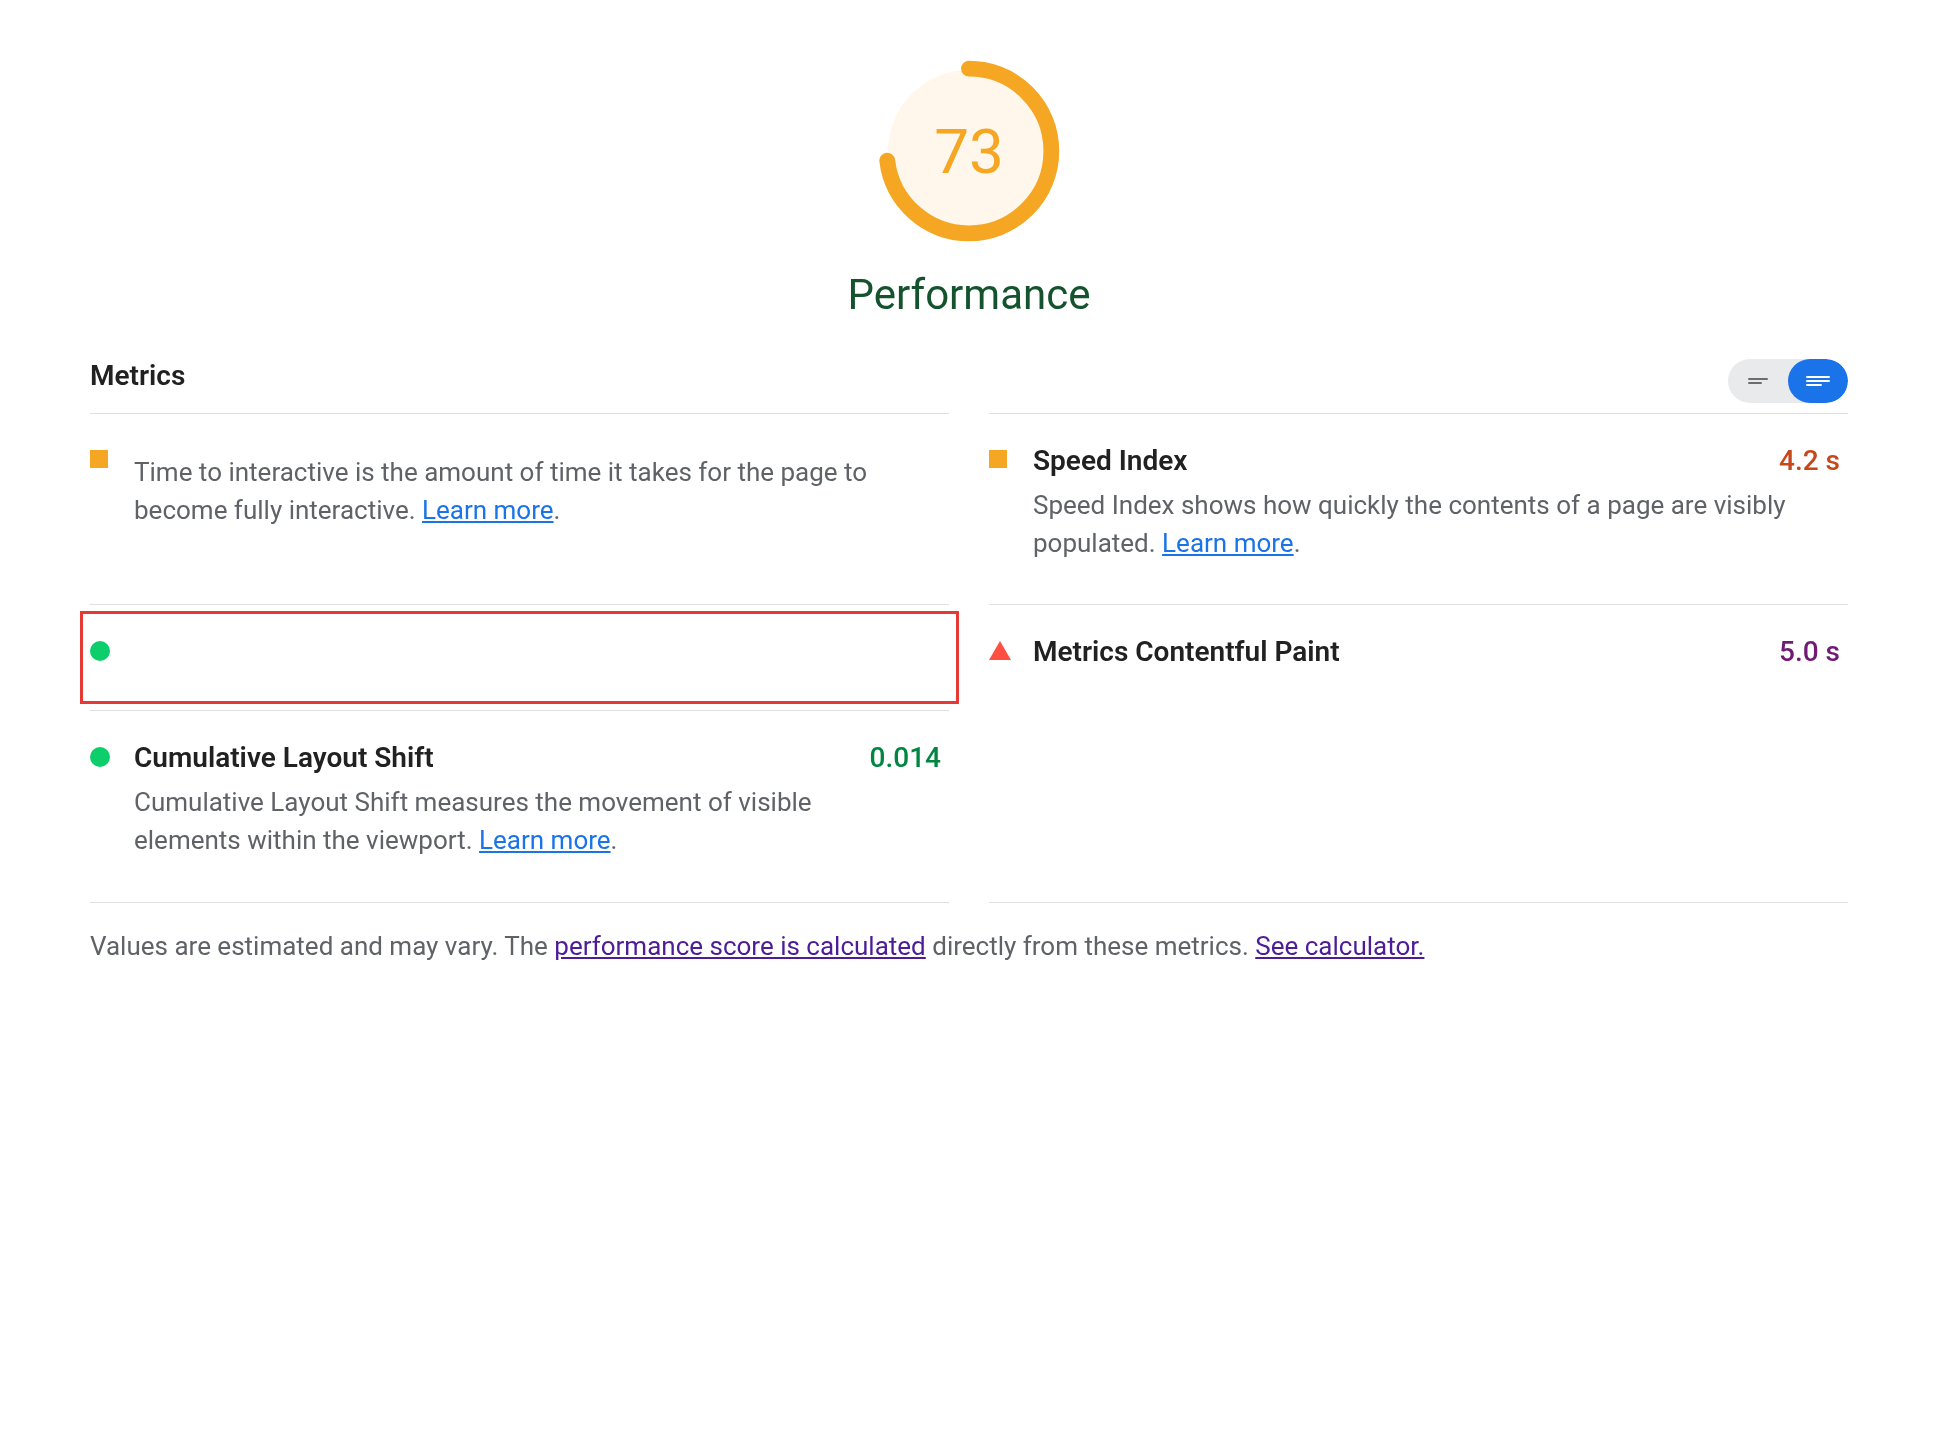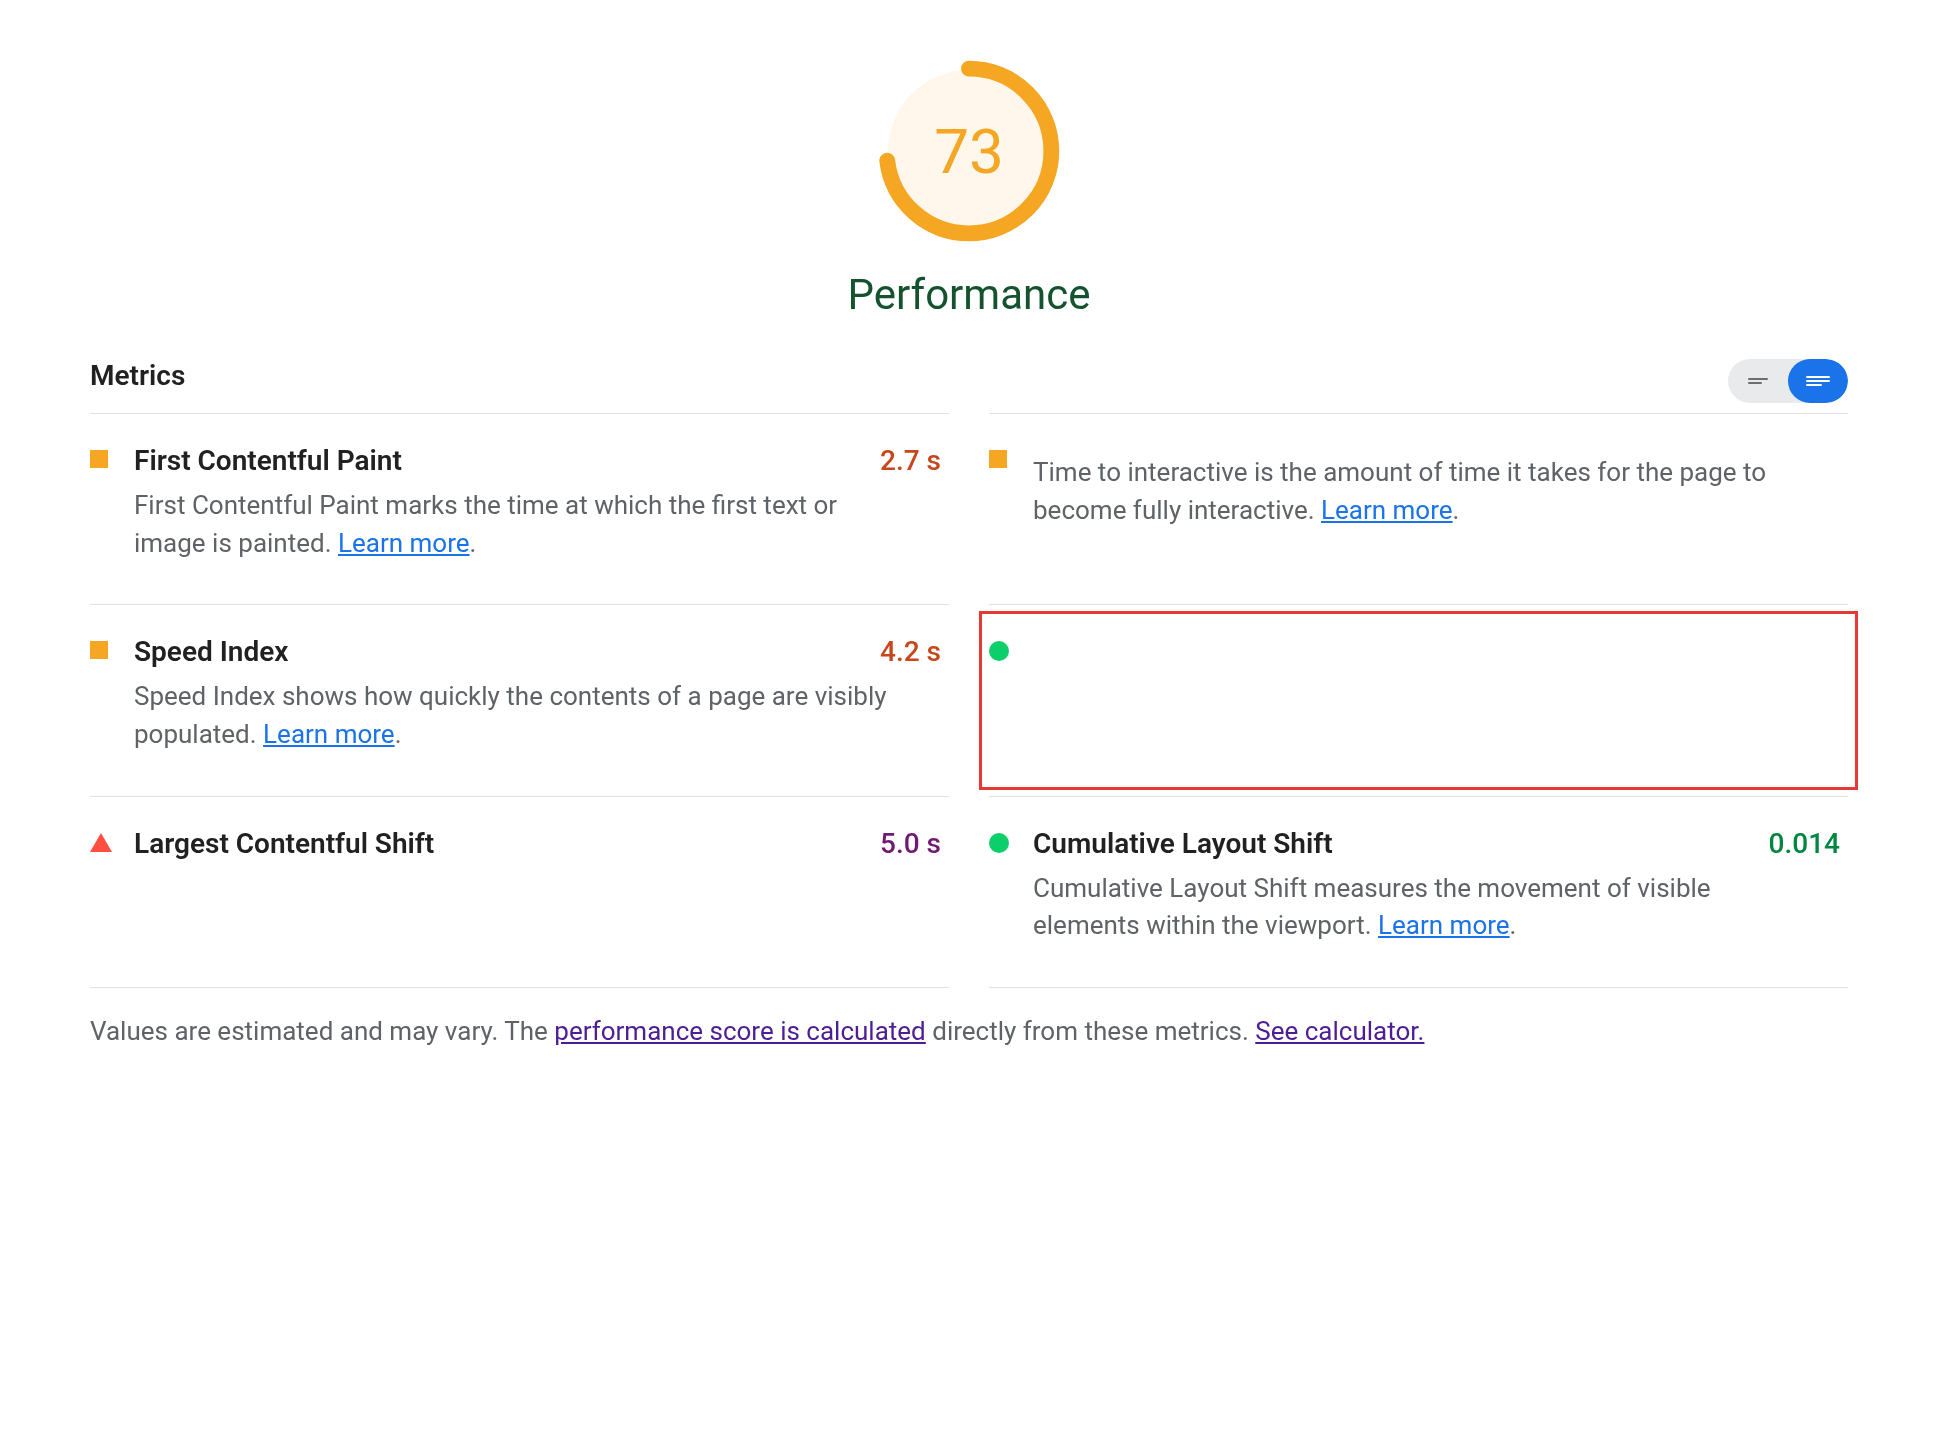--- a/index.html
+++ b/index.html
@@ -186,34 +186,20 @@
           <span class="toggle-line" style="width:24px;background:#fff"></span>
           <span class="toggle-line" style="width:24px;background:#fff"></span>
           <span class="toggle-line" style="width:16px;background:#fff"></span>
         </span>
       </div>
     </div>
   </div>
 
   <div class="metrics-grid">
 
-    <div class="metric-cell">
-      <div class="metric-icon">
-          <div class="icon-square"></div>
-        </div>
-      <div class="metric-body">
-        <div class="metric-title-row">
-          <span class="metric-title">First Contentful Paint</span>
-          <span class="metric-value value-orange">2.7 s</span>
-        </div>
-        <p class="metric-desc">
-          <span>First Contentful Paint marks the time at which the first text or image is painted. </span><a href="#" class="learn-more">Learn more</a><span>.</span>
-        </p>
-      </div>
-    </div>
 
     <div class="metric-cell">
       <div class="metric-icon">
           <div class="icon-square"></div>
         </div>
       <div class="metric-body">
         <p class="metric-desc">
           <span>Time to interactive is the amount of time it takes for the page to become fully interactive. </span><a href="#" class="learn-more">Learn more</a><span>.</span>
         </p>
       </div>
@@ -239,21 +225,21 @@
           <div class="icon-circle-green"></div>
         </div>
     </div>
 
     <div class="metric-cell">
       <div class="metric-icon">
           <div class="icon-triangle-red"></div>
         </div>
       <div class="metric-body">
         <div class="metric-title-row">
-          <span class="metric-title">Largest Contentful Shift</span>
+          <span class="metric-title">Metrics Contentful Paint</span>
           <span class="metric-value value-red">5.0 s</span>
         </div>
       </div>
     </div>
 
     <div class="metric-cell">
       <div class="metric-icon">
           <div class="icon-circle-green"></div>
         </div>
       <div class="metric-body">

